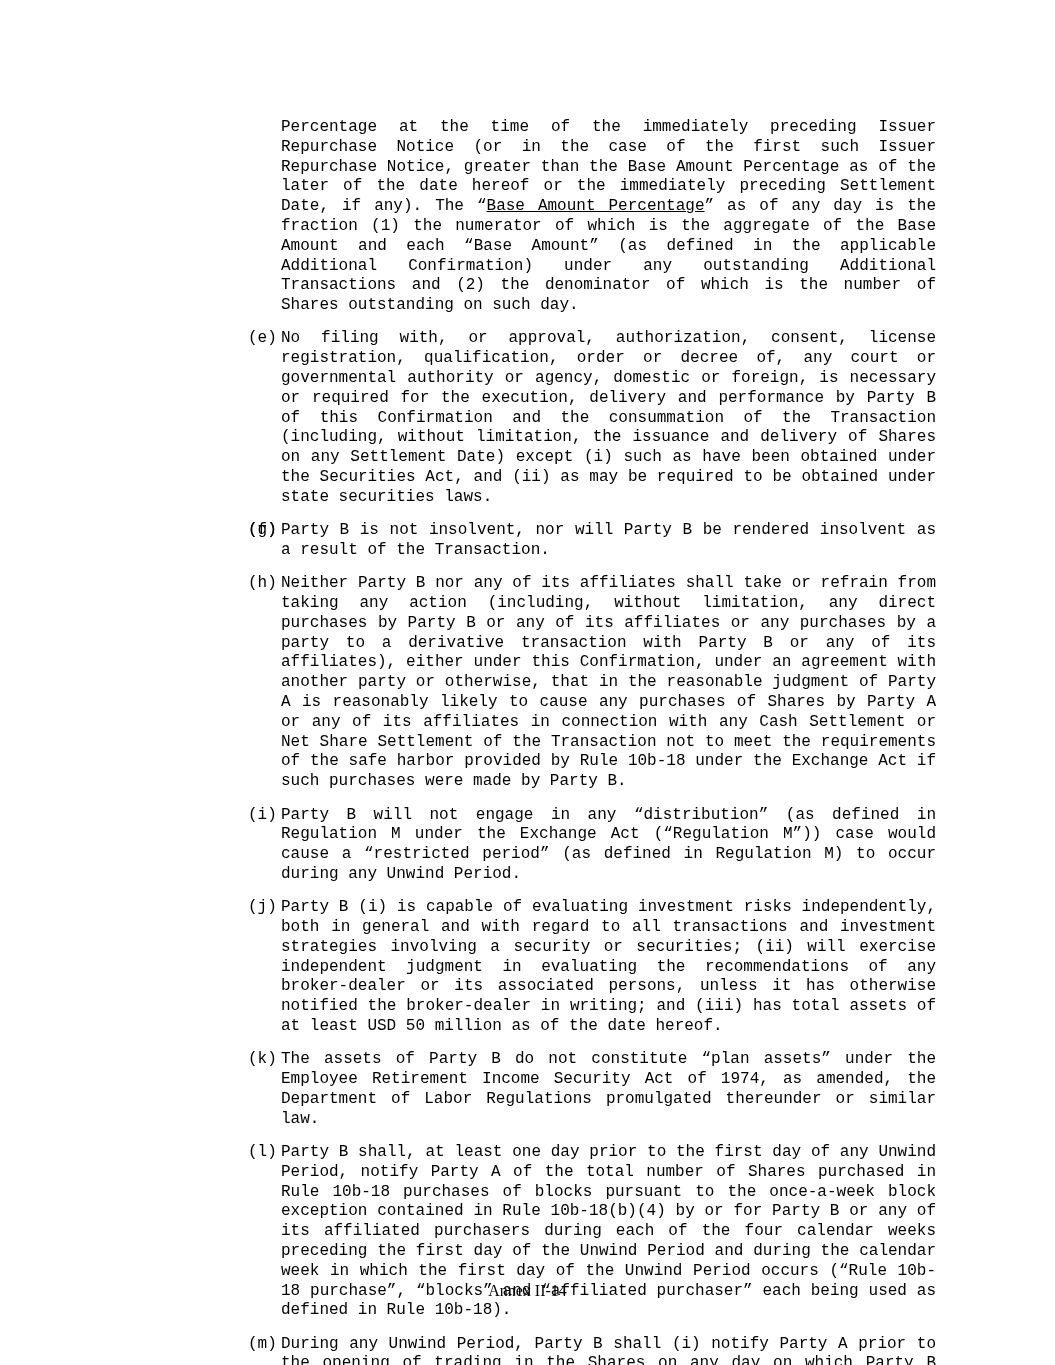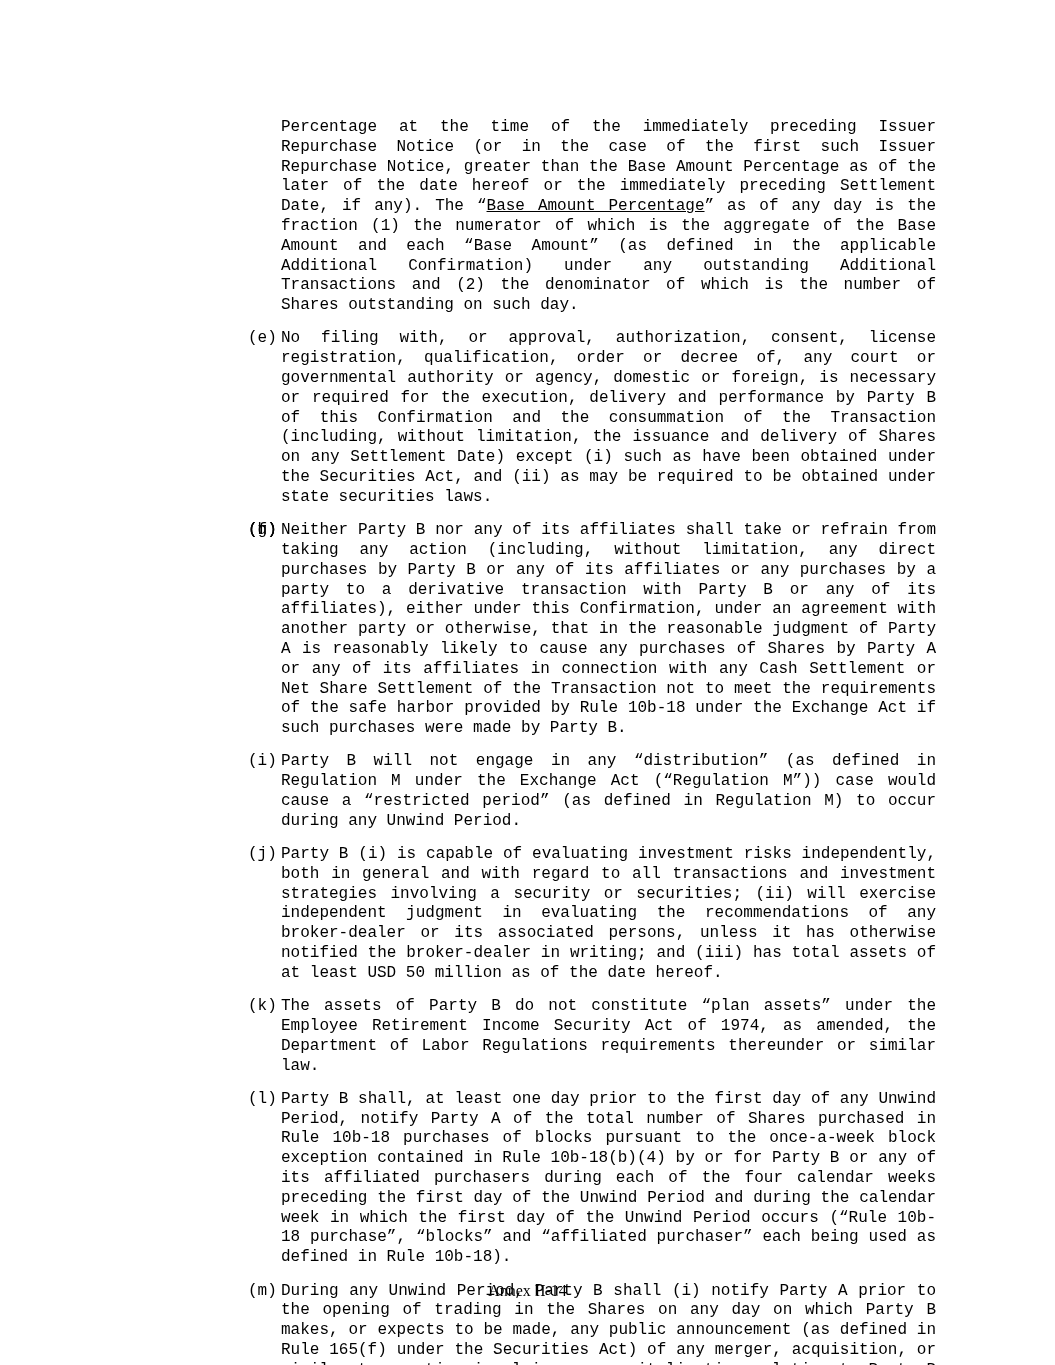--- a/index.html
+++ b/index.html
@@ -56,22 +56,22 @@
   }
 </style>
 </head>
 <body>
 
 <div class="page">
   <div class="doc-body">
       <div class="para"><span><span>Percentage at the time of the immediately preceding Issuer Repurchase Notice (or in the case of the first such Issuer Repurchase Notice, greater than the Base Amount Percentage as of the later of the date hereof or the immediately preceding Settlement Date, if any). The “</span><span class="u">Base Amount Percentage</span><span>” as of any day is the fraction (1) the numerator of which is the aggregate of the Base Amount and each “Base Amount” (as defined in the applicable Additional Confirmation) under any outstanding Additional Transactions and (2) the denominator of which is the number of Shares outstanding on such day.</span></span></div>
       <div class="para"><span class="label">(e)</span><span><span>No filing with, or approval, authorization, consent, license registration, qualification, order or decree of, any court or governmental authority or agency, domestic or foreign, is necessary or required for the execution, delivery and performance by Party B of this Confirmation and the consummation of the Transaction (including, without limitation, the issuance and delivery of Shares on any Settlement Date) except (i) such as have been obtained under the Securities Act, and (ii) as may be required to be obtained under state securities laws.</span></span></div>
       <div class="para"><span class="label">(f)</span></div>
-      <div class="para"><span class="label">(g)</span></div>
+      <div class="para"><span class="label">(g)</span><span><span>Party B is not insolvent, nor will Party B be rendered insolvent as a result of the Transaction.</span></span></div>
       <div class="para"><span class="label">(h)</span><span><span>Neither Party B nor any of its affiliates shall take or refrain from taking any action (including, without limitation, any direct purchases by Party B or any of its affiliates or any purchases by a party to a derivative transaction with Party B or any of its affiliates), either under this Confirmation, under an agreement with another party or otherwise, that in the reasonable judgment of Party A is reasonably likely to cause any purchases of Shares by Party A or any of its affiliates in connection with any Cash Settlement or Net Share Settlement of the Transaction not to meet the requirements of the safe harbor provided by Rule 10b-18 under the Exchange Act if such purchases were made by Party B.</span></span></div>
       <div class="para"><span class="label">(i)</span><span><span>Party B will not engage in any “distribution” (as defined in Regulation M under the Exchange Act (“Regulation M”)) case would cause a “restricted period” (as defined in Regulation M) to occur during any Unwind Period.</span></span></div>
       <div class="para"><span class="label">(j)</span><span><span>Party B (i) is capable of evaluating investment risks independently, both in general and with regard to all transactions and investment strategies involving a security or securities; (ii) will exercise independent judgment in evaluating the recommendations of any broker-dealer or its associated persons, unless it has otherwise notified the broker-dealer in writing; and (iii) has total assets of at least USD 50 million as of the date hereof.</span></span></div>
-      <div class="para"><span class="label">(k)</span><span><span>The assets of Party B do not constitute “plan assets” under the Employee Retirement Income Security Act of 1974, as amended, the Department of Labor Regulations requirements thereunder or similar law.</span></span></div>
+      <div class="para"><span class="label">(k)</span><span><span>The assets of Party B do not constitute “plan assets” under the Employee Retirement Income Security Act of 1974, as amended, the Department of Labor Regulations promulgated thereunder or similar law.</span></span></div>
       <div class="para"><span class="label">(l)</span><span><span>Party B shall, at least one day prior to the first day of any Unwind Period, notify Party A of the total number of Shares purchased in Rule 10b-18 purchases of blocks pursuant to the once-a-week block exception contained in Rule 10b-18(b)(4) by or for Party B or any of its affiliated purchasers during each of the four calendar weeks preceding the first day of the Unwind Period and during the calendar week in which the first day of the Unwind Period occurs (“Rule 10b-18 purchase”, “blocks” and “affiliated purchaser” each being used as defined in Rule 10b-18).</span></span></div>
       <div class="para"><span class="label">(m)</span><span><span>During any Unwind Period, Party B shall (i) notify Party A prior to the opening of trading in the Shares on any day on which Party B makes, or expects to be made, any public announcement (as defined in Rule 165(f) under the Securities Act) of any merger, acquisition, or similar transaction involving a recapitalization relating to Party B (other than any such transaction in which the consideration consists solely of cash and there is no valuation period), (ii) promptly notify Party A following any such announcement that such announcement has been made, and</span></span></div>
     </div>
   <div class="footer">Annex II-14</div>
 </div>
 
 </body></html>

